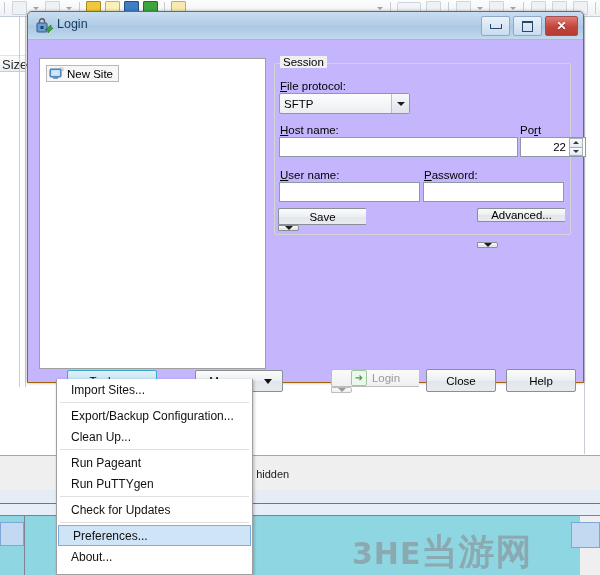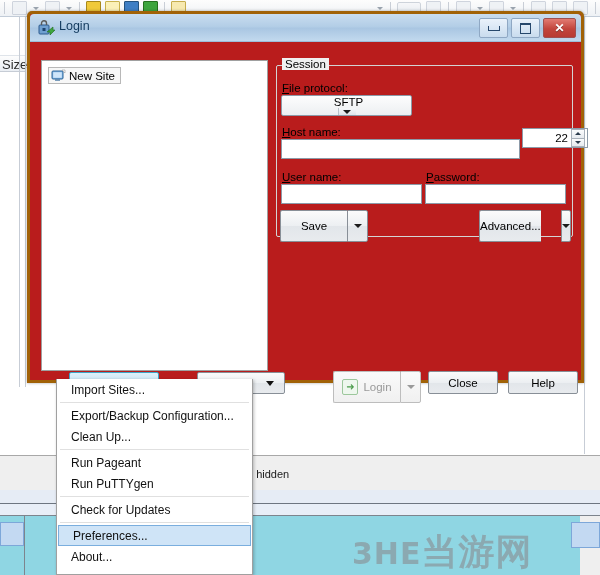--- a/index.html
+++ b/index.html
@@ -42,22 +42,22 @@
   .bg-btn-lt{position:absolute;left:0px;top:522px;width:24px;height:24px;background:#c3d9f2;border:1px solid #7da7d9;box-sizing:border-box;}
   .bg-btn-rt{position:absolute;left:571px;top:522px;width:29px;height:26px;background:#c3d9f2;border:1px solid #7da7d9;box-sizing:border-box;}
   .bg-white-mid{position:absolute;left:26px;top:388px;width:558px;height:66px;background:#fff;}
   .watermark{position:absolute;left:352px;top:528px;font-size:30px;font-weight:bold;color:#8a8f93;opacity:.62;letter-spacing:1px;
      font-family:"DejaVu Sans", sans-serif;}
   .wm-cn{font-size:36px;}
 
   
   #dlg{
     position:absolute;left:27px;top:11px;width:557px;height:372px;
-    border:3px solid #a16207;border-radius:5px 5px 0 0;
-    background:#b91c1c;
+    border:1px solid #a16207;border-radius:5px 5px 0 0;
+    background:#c4b5fd;
     box-shadow:0 0 3px rgba(0,0,0,.35);
     box-sizing:border-box;
   }
   .titlebar{
     position:absolute;left:0;top:0;right:0;height:27px;
     background:linear-gradient(#c9ddf0,#b2cde6 48%,#a9c6e2 52%,#c2d9ee);
     border-radius:4px 4px 0 0;
     border-bottom:1px solid #9dbcd9;
   }
   .title-ico{position:absolute;left:8px;top:5px;width:17px;height:17px;}
@@ -76,39 +76,39 @@
   .site-ico{width:15px;height:13px;margin:0 3px 0 2px;position:relative;}
   .site-label{font-size:11.5px;color:#000;}
 
   .group{position:absolute;left:246px;top:51px;width:295px;height:170px;border:1px solid #d4d4d4;border-radius:2px;}
   .group-title{position:absolute;left:252px;top:44px;background:#f0f0f0;padding:0 3px;font-size:11.5px;color:#000;}
 
   .fld-label{position:absolute;font-size:11.5px;color:#000;}
   .underl{text-decoration:underline;text-underline-offset:1px;}
 
   .combo{position:absolute;height:21px;border:1px solid #8c9aa8;border-radius:2px;
-     background:linear-gradient(#fdfdfd,#eceff2);display:flex;align-items:center;box-sizing:border-box;flex-direction:column;}
+     background:linear-gradient(#fdfdfd,#eceff2);display:flex;align-items:center;box-sizing:border-box;}
   .combo .val{flex:1;padding-left:4px;font-size:11.5px;}
   .combo .arw{width:17px;height:100%;border-left:1px solid #b9c1ca;display:flex;align-items:center;justify-content:center;
      background:linear-gradient(#f6f8fa,#dfe4ea);}
   .caret{width:0;height:0;border-left:4px solid transparent;border-right:4px solid transparent;border-top:4px solid #1c1c1c;}
 
   .txt{position:absolute;height:20px;background:#fff;border:1px solid #8c9aa8;box-sizing:border-box;}
   .spin{position:absolute;height:20px;background:#fff;border:1px solid #8c9aa8;box-sizing:border-box;
      display:flex;align-items:center;justify-content:flex-end;padding-right:2px;font-size:11.5px;}
   .spin-btns{width:14px;height:18px;margin-left:3px;display:flex;flex-direction:column;}
   .spin-b{flex:1;border:1px solid #a8b0ba;background:linear-gradient(#fbfcfd,#e6eaef);display:flex;align-items:center;justify-content:center;}
   .spin-b:first-child{border-bottom:none;}
   .sc-up{width:0;height:0;border-left:3px solid transparent;border-right:3px solid transparent;border-bottom:3px solid #2a3b4d;}
   .sc-dn{width:0;height:0;border-left:3px solid transparent;border-right:3px solid transparent;border-top:3px solid #2a3b4d;}
 
   .btn{position:absolute;height:23px;border:1px solid #888f97;border-radius:2px;
      background:linear-gradient(#fbfbfb,#eceff2 50%,#e2e6ea 51%,#e8ebee);
      display:flex;align-items:center;justify-content:center;font-size:11.5px;color:#000;box-sizing:border-box;}
-  .split{position:absolute;height:32px;display:flex;box-sizing:border-box;}
+  .split{position:absolute;height:23px;display:flex;box-sizing:border-box;flex-direction:column;}
   .split .main{flex:1;border:1px solid #888f97;border-right:none;border-radius:2px 0 0 2px;
      background:linear-gradient(#fbfbfb,#eceff2 50%,#e2e6ea 51%,#e8ebee);display:flex;align-items:center;justify-content:center;font-size:11.5px;}
   .split .drop{width:19px;border:1px solid #888f97;border-radius:0 2px 2px 0;
      background:linear-gradient(#fbfbfb,#eceff2 50%,#e2e6ea 51%,#e8ebee);display:flex;align-items:center;justify-content:center;}
   .split.disabled .main,.split.disabled .drop{border-color:#bdbdbd;background:linear-gradient(#fafafa,#f0f0f0);color:#9a9a9a;}
   .login-ico{width:14px;height:14px;margin-right:5px;border:1px solid #9cc79c;border-radius:2px;background:#eef7ee;
      display:flex;align-items:center;justify-content:center;}
   .login-arw{color:#4c9c4c;font-size:10px;line-height:1;}
 
   .tools-btn{position:absolute;left:39px;top:358px;width:90px;height:22px;
@@ -232,21 +232,21 @@
     <span class="val">SFTP</span>
     <span class="arw">
         <i class="caret"></i>
       </span>
   </div>
 
   <div class="fld-label" style="left:252px;top:112px;"><span class="underl">H</span><span>ost name:</span></div>
   <input class="txt" style="left: 251px; top: 125px; width: 239px; padding: 0px 3px; font-size: 11.5px; font-family: &quot;Liberation Sans&quot;, sans-serif;" value="">
 
   <div class="fld-label" style="left:492px;top:112px;">Po<span class="underl">r</span><span>t number:</span></div>
-  <div class="spin" style="left:492px;top:114px;width:66px;">
+  <div class="spin" style="left:492px;top:125px;width:66px;">
     <span>22</span>
     <span class="spin-btns">
       <span class="spin-b">
           <i class="sc-up"></i>
         </span>
       <span class="spin-b">
           <i class="sc-dn"></i>
         </span>
     </span>
   </div>

